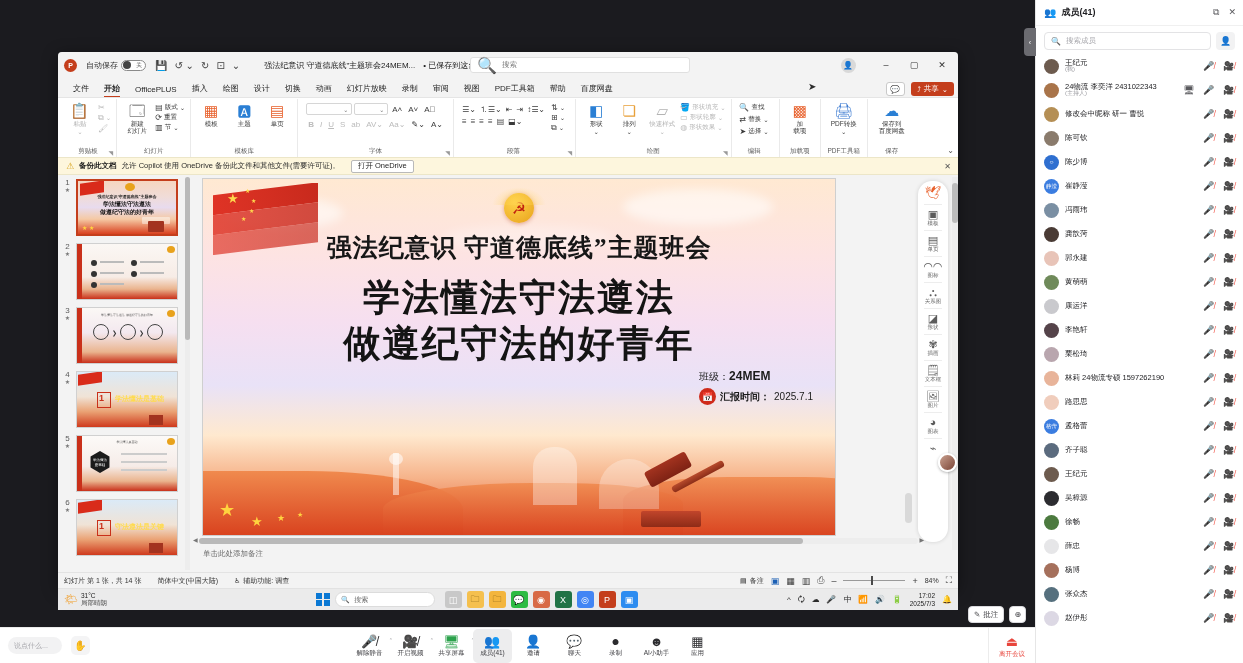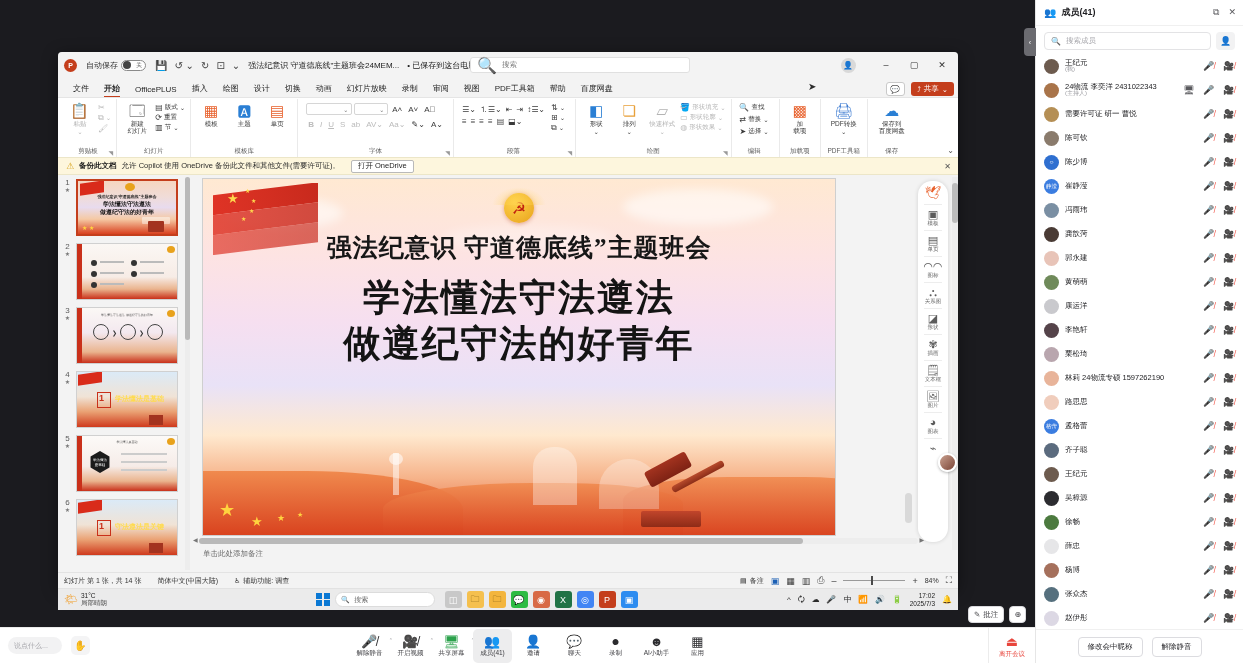--- a/index.html
+++ b/index.html
@@ -86,21 +86,21 @@
   .toggle-pill {
     width: 25px; height: 11px; border-radius: 6px; border: 1px solid #8a8a8a;
     background: #fff; display: flex; align-items: center; position: relative;
   }
   .toggle-knob { width: 8px; height: 8px; border-radius: 50%; background: #444; margin-left: 1px; }
   .toggle-pill .x { position: absolute; right: 3px; font-size: 6px; color: #555; }
   .qat { display: flex; align-items: center; gap: 7px; margin-left: 9px; }
   .qat span { font-size: 10px; color: #424242; }
   .qat .save-ic { color: #c43e1c; font-size: 10px; }
   .doc-name {
-    margin-left: 8px; font-size: 8px; color: #202020; display: flex; align-items: center; gap: 8px;
+    margin-left: 24px; font-size: 8px; color: #202020; display: flex; align-items: center; gap: 8px;
   }
   .search-box {
     position: absolute; left: 412px; top: 5px; width: 220px; height: 16px;
     background: #fff; border: 1px solid #e0e0e0; border-radius: 3px;
     display: flex; align-items: center; padding-left: 6px; gap: 5px;
   }
   .search-box .ph { font-size: 7.5px; color: #7a7a7a; }
   .win-right { position: absolute; right: 2px; top: 0; height: 26px; display: flex; align-items: center; }
   .acct-circle {
     width: 15px; height: 15px; border-radius: 50%; background: #d9d9d9;
@@ -867,20 +867,30 @@
             <span class="star-deco" style="left:48px;bottom:6px;font-size:13px">★</span>
             <span class="star-deco" style="left:74px;bottom:12px;font-size:9px">★</span>
             <span class="star-deco" style="left:94px;bottom:16px;font-size:7px">★</span>
             <div class="gavel-block">
               <div class="gavel-handle"></div>
               <div class="gavel-head"></div>
               <div class="gavel-base"></div>
             </div>
           </div>
 
+          <div class="meta-box">
+            <div class="meta-line1">
+              <span class="lbl">班级：</span><span>24MEM</span>
+            </div>
+            <div class="meta-line2">
+              <span class="meta-ic">📅</span>
+              <span class="t">汇报时间：</span>
+              <span class="d">2025.7.1</span>
+            </div>
+          </div>
         </div>
 
         <div class="h-arrow" style="left:2px">◀</div>
         <div class="h-scroll">
             <div class="bar"></div>
           </div>
         <div class="h-arrow" style="right:34px">▶</div>
 
         <div class="notes-hint">单击此处添加备注</div>
 
@@ -1120,21 +1130,21 @@
           </div>
           <div class="picons">
             <span class="mi">🖥</span>
             <span class="mi">🎤</span>
             <span class="mi off">🎥̸</span>
           </div>
         </div>
         <div class="prow">
           <div class="pav" style="background: rgb(181, 143, 85);"></div>
           <div class="pnamewrap">
-            <span class="pname">需要许可证 研一 曹悦</span>
+            <span class="pname">修改会中昵称 研一 曹悦</span>
           </div>
           <div class="picons">
             <span class="mi off">🎤̸</span>
             <span class="mi off">🎥̸</span>
           </div>
         </div>
         <div class="prow">
           <div class="pav" style="background: rgb(138, 123, 108);"></div>
           <div class="pnamewrap">
             <span class="pname">陈可钦</span>
@@ -1339,21 +1349,17 @@
           <div class="pnamewrap">
             <span class="pname">赵伊彤</span>
           </div>
           <div class="picons">
             <span class="mi off">🎤̸</span>
             <span class="mi off">🎥̸</span>
           </div>
         </div>
       </div>
 
-    <div class="panel-foot">
-      <div class="pfbtn">修改会中昵称</div>
-      <div class="pfbtn">解除静音</div>
-    </div>
 
     <div class="panel-collapse">‹</div>
   </div>
 
 </div>
 
 </body></html>

